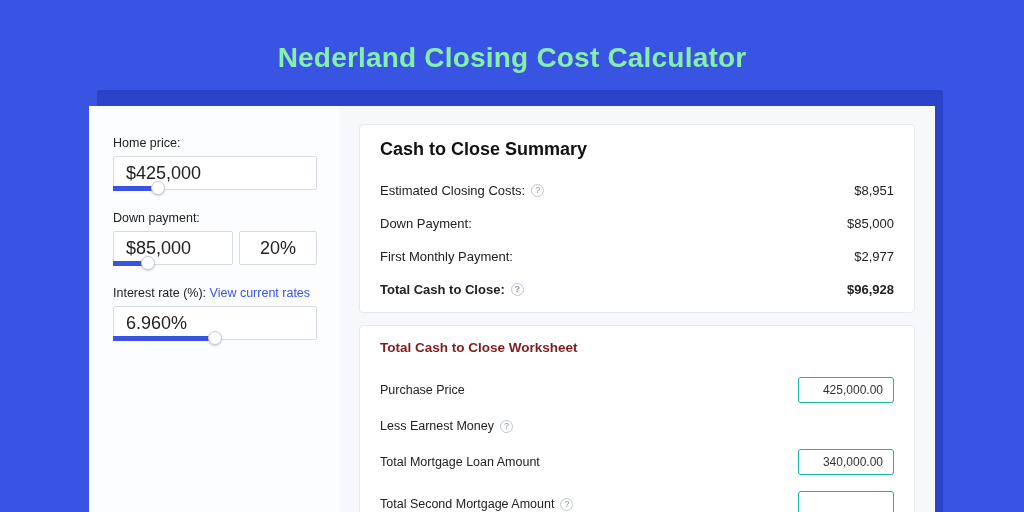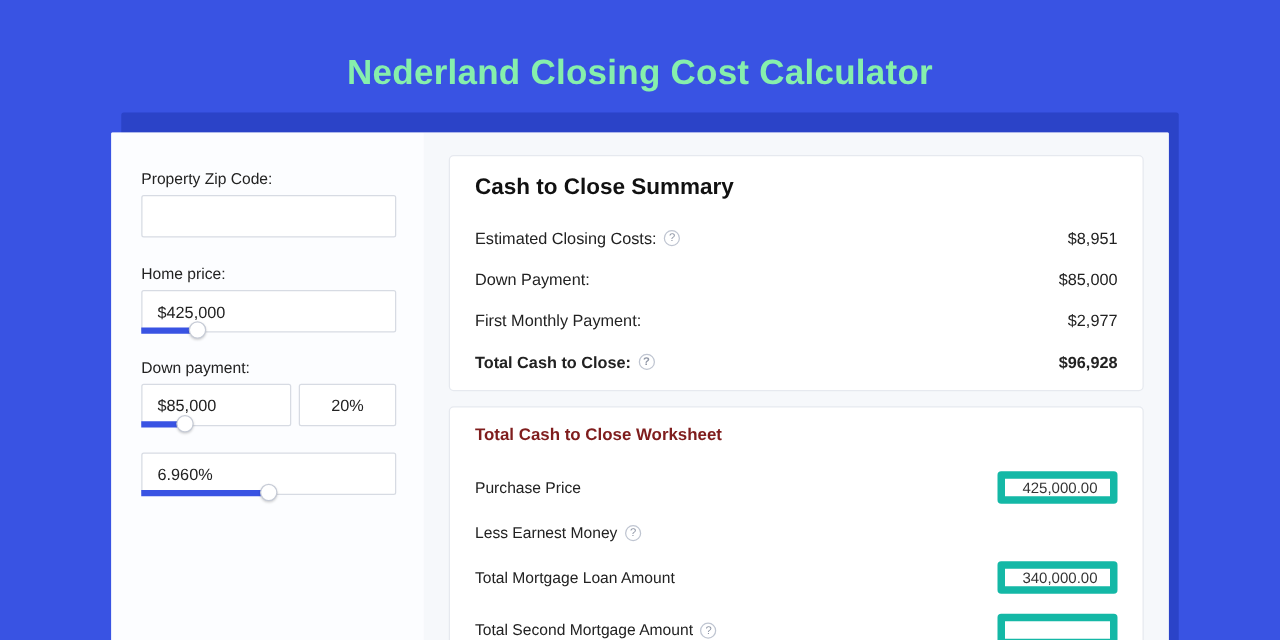--- a/index.html
+++ b/index.html
@@ -15,21 +15,21 @@
     display: flex; overflow: hidden; border-radius: 1px;
   }
 
   .left {
     width: 250px; padding: 30px 22px 0 24px; background: #FCFDFF;
   }
   .lbl { font-size: 12.5px; color: #222; display: block; margin-bottom: 6px; }
   .field { margin-bottom: 22px; }
   .txt {
     width: 100%; height: 34px; border: 1px solid #D7DBE3; border-radius: 2px;
-    background: #fff; font-size: 13px; padding: 0 12px; color: #222;
+    background: #fff; font-size: 18px; padding: 0 12px; color: #222;
   }
   .row { display: flex; gap: 6px; }
   .row .txt:first-child { flex: 1; }
   .pct { width: 78px; text-align: center; }
 
   .slider-wrap { position: relative; height: 0; margin-top: -1px; }
   .slider-track { position: absolute; top: -3px; left: 0; height: 5px; width: 100%; background: transparent; }
   .slider-fill { position: absolute; top: -3px; left: 0; height: 5px; background: #3953E3; }
   .slider-thumb {
     position: absolute; top: -8px; width: 14px; height: 14px; border-radius: 50%;
@@ -53,21 +53,21 @@
   .v { font-variant-numeric: tabular-nums; }
 
   .panel2 {
     background: #fff; border: 1px solid #E6E9EF; border-radius: 4px;
     margin: 0 20px 0 20px; padding: 14px 20px 6px 20px;
   }
   .panel2 h3 { font-size: 13.5px; font-weight: 700; color: #7f1d1d; margin-bottom: 14px; }
   .wline { display: flex; justify-content: space-between; align-items: center; font-size: 12.5px; color: #222; padding: 8px 0; text-align: right; }
   .wline .k { display: flex; align-items: center; gap: 6px; }
   .valbox {
-    min-width: 96px; height: 26px; border: 6px solid #14b8a6; border-radius: 3px;
+    min-width: 96px; height: 26px; border: 1px solid #14b8a6; border-radius: 3px;
     background: #fff; font-size: 12px; color: #333; display: flex; align-items: center;
     justify-content: flex-end; padding: 0 10px; font-variant-numeric: tabular-nums;
   }
 
   .help-icon {
     display: inline-flex; width: 13px; height: 13px; border: 1px solid #BFC5D1;
     border-radius: 50%; align-items: center; justify-content: center;
     font-size: 9px; color: #9097A6; line-height: 1;
   }
 </style>
@@ -75,24 +75,20 @@
 <body>
 
 <div class="page-title">Nederland Closing Cost Calculator</div>
 
 <div class="card-wrap">
   <div class="card-shadow"></div>
   <div class="card">
 
     <div class="left">
 
-      <div class="field">
-        <label class="lbl">Property Zip Code:</label>
-        <input class="txt" type="text" value="" style="">
-      </div>
 
       <div class="field">
         <label class="lbl">Home price:</label>
         <input class="txt" type="text" value="$425,000" style="">
         <div class="slider-wrap">
           <div class="slider-track"></div>
           <div class="slider-fill" id="hp-fill" style="width: 44.88px;"></div>
           <div class="slider-thumb" id="hp-thumb" style="left: 44.88px;"></div>
         </div>
       </div>
@@ -104,20 +100,23 @@
           <input class="txt pct" type="text" value="20%" style="">
         </div>
         <div class="slider-wrap" style="width: 204px;">
           <div class="slider-track"></div>
           <div class="slider-fill" id="dp-fill" style="width: 35px;"></div>
           <div class="slider-thumb" id="dp-thumb" style="left: 35px;"></div>
         </div>
       </div>
 
       <div class="field">
+        <label class="lbl">
+          <span>Interest rate (%): </span><a href="#" class="link">View current rates</a>
+        </label>
         <input class="txt" type="text" value="6.960%" style="">
         <div class="slider-wrap">
           <div class="slider-track"></div>
           <div class="slider-fill" id="ir-fill" style="width: 102px;"></div>
           <div class="slider-thumb" id="ir-thumb" style="left: 102px;"></div>
         </div>
       </div>
 
     </div>
 

